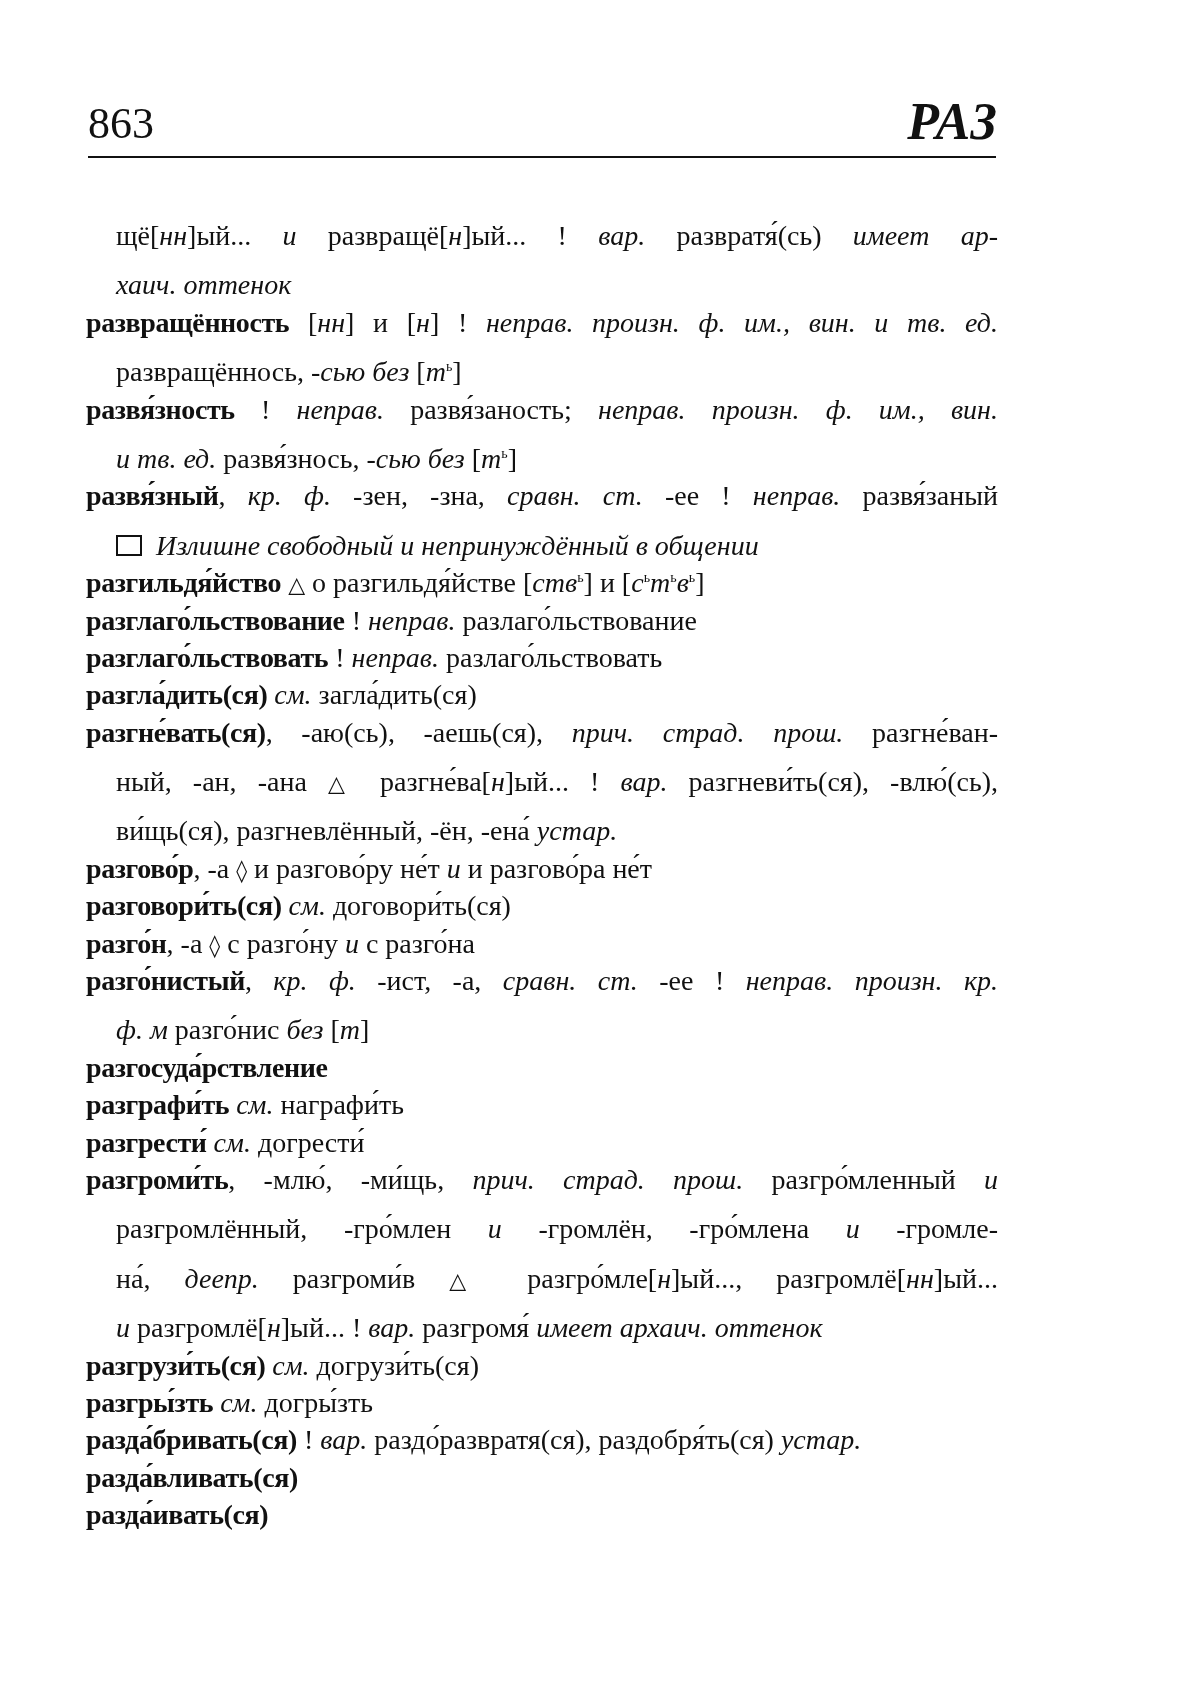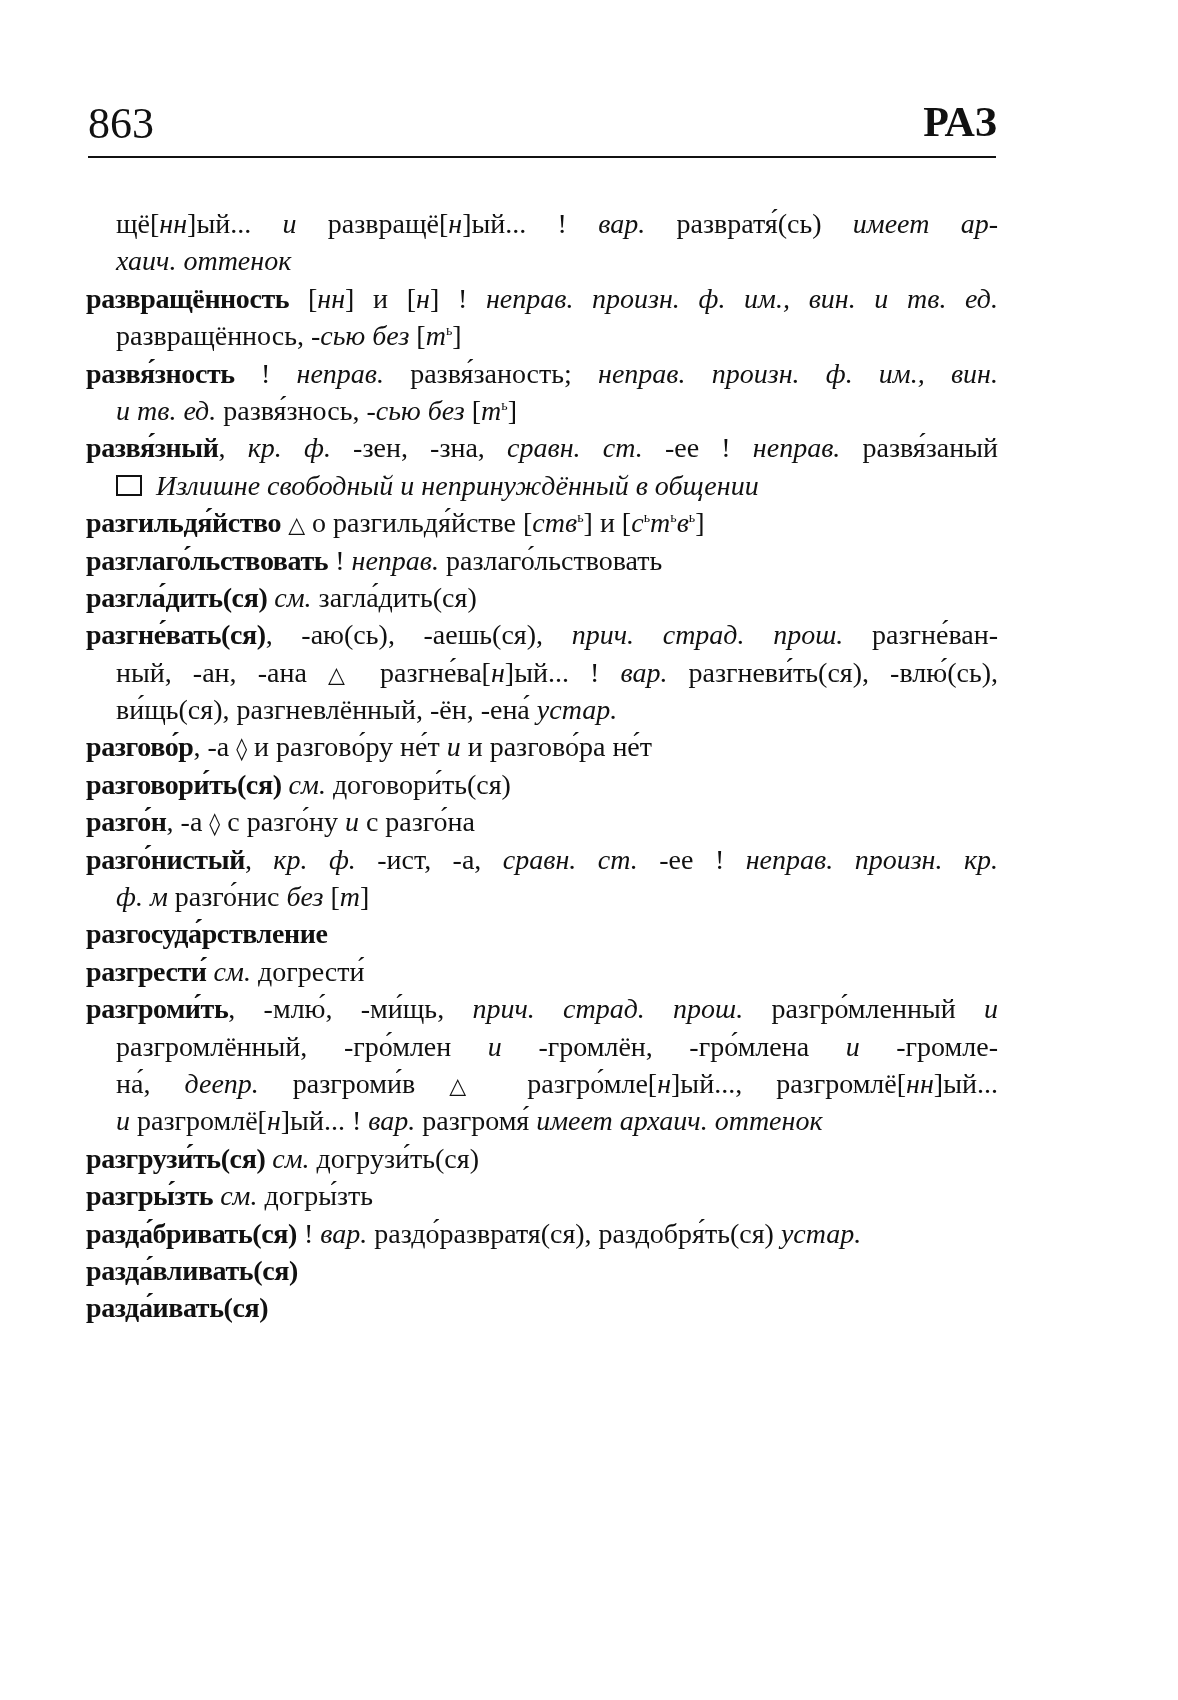--- a/index.html
+++ b/index.html
@@ -1,23 +1,23 @@
 <!DOCTYPE html>
 <html><head>
 <meta charset="utf-8">
 <style>
   html, body { margin: 0; padding: 0; background: #ffffff; }
   body { width: 1178px; height: 1700px; position: relative; overflow: hidden;
          font-family: "Liberation Serif", "DejaVu Serif", serif; color: #111; }
   .page-num { position: absolute; left: 88px; top: 104px; font-size: 44px; line-height: 40px; }
-  .running-head { position: absolute; right: 180px; top: 98px; font-size: 42px; font-weight: bold; line-height: 48px; letter-spacing: 1px; }
+  .running-head { position: absolute; right: 180px; top: 98px; font-size: 52px; font-weight: bold; line-height: 48px; letter-spacing: 1px; font-style: italic; }
   .rule { position: absolute; left: 88px; width: 908px; top: 156px; height: 2px; background: #111; }
   .body { position: absolute; left: 86px; top: 205px; width: 912px; font-size: 28px; }
   .line { height: 37.4px; line-height: 37.4px; white-space: nowrap; }
-  .indent { padding-left: 30px; }
+  .indent { padding-left: 30px; margin-top: 12px; }
   .justify { text-align: justify; text-align-last: justify; }
   .hw { font-weight: bold; letter-spacing: -0.4px; }
   .it { font-style: italic; }
   .sym { font-family: "DejaVu Sans", sans-serif; font-size: 22px; }
   .box { display: inline-block; width: 22px; height: 17px; border: 2px solid #111; vertical-align: -1px; margin-right: 14px; }
   sup { font-size: 14px; line-height: 0; }
 </style>
 </head>
 <body>
 
@@ -28,31 +28,33 @@
 <div class="body" id="dict-body">
     <div class="line indent justify"><span class="">щё[</span><span class="it">нн</span><span class="">]ый... </span><span class="it">и</span><span class=""> развращё[</span><span class="it">н</span><span class="">]ый... ! </span><span class="it">вар.</span><span class=""> развратя́(сь) </span><span class="it">имеет ар-</span></div>
     <div class="line indent"><span class="it">хаич. оттенок</span></div>
     <div class="line justify"><span class="hw">развращённость</span><span class=""> [</span><span class="it">нн</span><span class="">] и [</span><span class="it">н</span><span class="">] ! </span><span class="it">неправ. произн. ф. им., вин. и тв. ед.</span></div>
     <div class="line indent"><span class="">развращённось, </span><span class="it">-сью без</span><span class=""> [</span><span class="it">т</span><sup class="">ь</sup><span class="">]</span></div>
     <div class="line justify"><span class="hw">развя́зность</span><span class=""> ! </span><span class="it">неправ.</span><span class=""> развя́заность; </span><span class="it">неправ. произн. ф. им., вин.</span></div>
     <div class="line indent"><span class="it">и тв. ед.</span><span class=""> развя́знось, </span><span class="it">-сью без</span><span class=""> [</span><span class="it">т</span><sup class="">ь</sup><span class="">]</span></div>
     <div class="line justify"><span class="hw">развя́зный</span><span class="">, </span><span class="it">кр. ф.</span><span class=""> -зен, -зна, </span><span class="it">сравн. ст.</span><span class=""> -ее ! </span><span class="it">неправ.</span><span class=""> развя́заный</span></div>
     <div class="line indent"><span class="box"></span><span class="it">Излишне свободный и непринуждённый в общении</span></div>
     <div class="line"><span class="hw">разгильдя́йство</span><span class=""> </span><span class="sym">△</span><span class=""> о разгильдя́йстве [</span><span class="it">ств</span><sup class="">ь</sup><span class="">] и [</span><span class="it">с</span><sup class="">ь</sup><span class="it">т</span><sup class="">ь</sup><span class="it">в</span><sup class="">ь</sup><span class="">]</span></div>
+    <div class="line"><span class="hw">разглаго́льствование</span><span class=""> ! </span><span class="it">неправ.</span><span class=""> разлаго́льствование</span></div>
     <div class="line"><span class="hw">разглаго́льствовать</span><span class=""> ! </span><span class="it">неправ.</span><span class=""> разлаго́льствовать</span></div>
     <div class="line"><span class="hw">разгла́дить(ся)</span><span class=""> </span><span class="it">см.</span><span class=""> загла́дить(ся)</span></div>
     <div class="line justify"><span class="hw">разгне́вать(ся)</span><span class="">, -аю(сь), -аешь(ся), </span><span class="it">прич. страд. прош.</span><span class=""> разгне́ван-</span></div>
     <div class="line indent justify"><span class="">ный, -ан, -ана </span><span class="sym">△</span><span class=""> разгне́ва[</span><span class="it">н</span><span class="">]ый... ! </span><span class="it">вар.</span><span class=""> разгневи́ть(ся), -влю́(сь),</span></div>
     <div class="line indent"><span class="">ви́щь(ся), разгневлённый, -ён, -ена́ </span><span class="it">устар.</span></div>
     <div class="line"><span class="hw">разгово́р</span><span class="">, -а </span><span class="sym">◊</span><span class=""> и разгово́ру не́т </span><span class="it">и</span><span class=""> и разгово́ра не́т</span></div>
     <div class="line"><span class="hw">разговори́ть(ся)</span><span class=""> </span><span class="it">см.</span><span class=""> договори́ть(ся)</span></div>
     <div class="line"><span class="hw">разго́н</span><span class="">, -а </span><span class="sym">◊</span><span class=""> с разго́ну </span><span class="it">и</span><span class=""> с разго́на</span></div>
     <div class="line justify"><span class="hw">разго́нистый</span><span class="">, </span><span class="it">кр. ф.</span><span class=""> -ист, -а, </span><span class="it">сравн. ст.</span><span class=""> -ее ! </span><span class="it">неправ. произн. кр.</span></div>
     <div class="line indent"><span class="it">ф. м</span><span class=""> разго́нис </span><span class="it">без</span><span class=""> [</span><span class="it">т</span><span class="">]</span></div>
     <div class="line"><span class="hw">разгосуда́рствление</span></div>
+    <div class="line"><span class="hw">разграфи́ть</span><span class=""> </span><span class="it">см.</span><span class=""> награфи́ть</span></div>
     <div class="line"><span class="hw">разгрести́</span><span class=""> </span><span class="it">см.</span><span class=""> догрести́</span></div>
     <div class="line justify"><span class="hw">разгроми́ть</span><span class="">, -млю́, -ми́щь, </span><span class="it">прич. страд. прош.</span><span class=""> разгро́мленный </span><span class="it">и</span></div>
     <div class="line indent justify"><span class="">разгромлённый, -гро́млен </span><span class="it">и</span><span class=""> -громлён, -гро́млена </span><span class="it">и</span><span class=""> -громле-</span></div>
     <div class="line indent justify"><span class="">на́, </span><span class="it">деепр.</span><span class=""> разгроми́в </span><span class="sym">△</span><span class=""> разгро́мле[</span><span class="it">н</span><span class="">]ый..., разгромлё[</span><span class="it">нн</span><span class="">]ый...</span></div>
     <div class="line indent"><span class="it">и</span><span class=""> разгромлё[</span><span class="it">н</span><span class="">]ый... ! </span><span class="it">вар.</span><span class=""> разгромя́ </span><span class="it">имеет архаич. оттенок</span></div>
     <div class="line"><span class="hw">разгрузи́ть(ся)</span><span class=""> </span><span class="it">см.</span><span class=""> догрузи́ть(ся)</span></div>
     <div class="line"><span class="hw">разгры́зть</span><span class=""> </span><span class="it">см.</span><span class=""> догры́зть</span></div>
     <div class="line"><span class="hw">разда́бривать(ся)</span><span class=""> ! </span><span class="it">вар.</span><span class=""> раздо́развратя(ся), раздобря́ть(ся) </span><span class="it">устар.</span></div>
     <div class="line"><span class="hw">разда́вливать(ся)</span></div>
     <div class="line"><span class="hw">разда́ивать(ся)</span></div>

